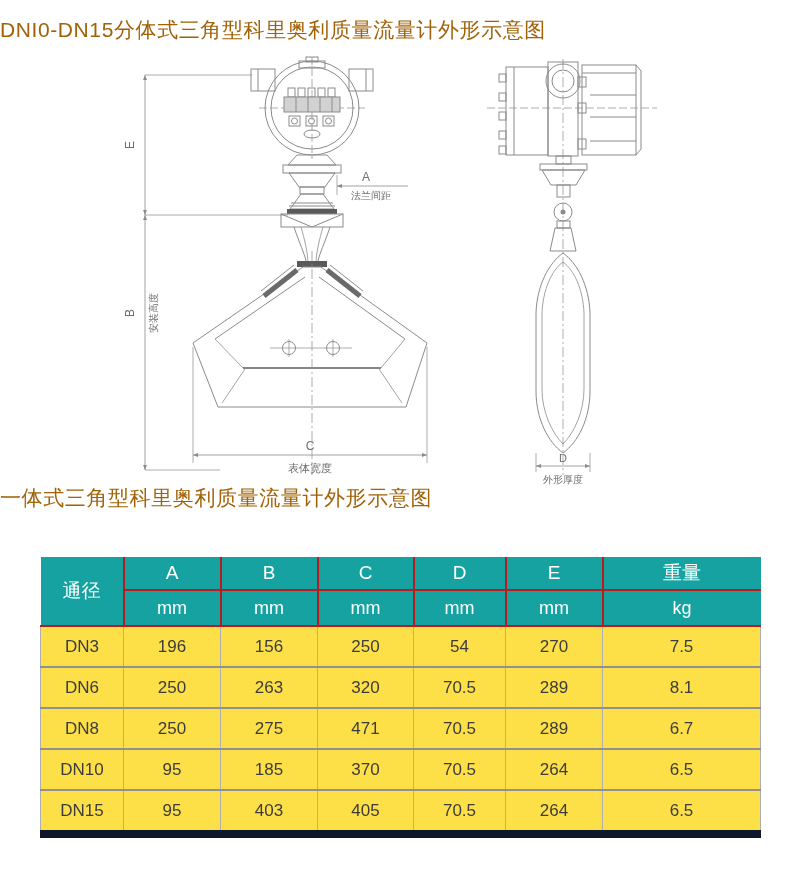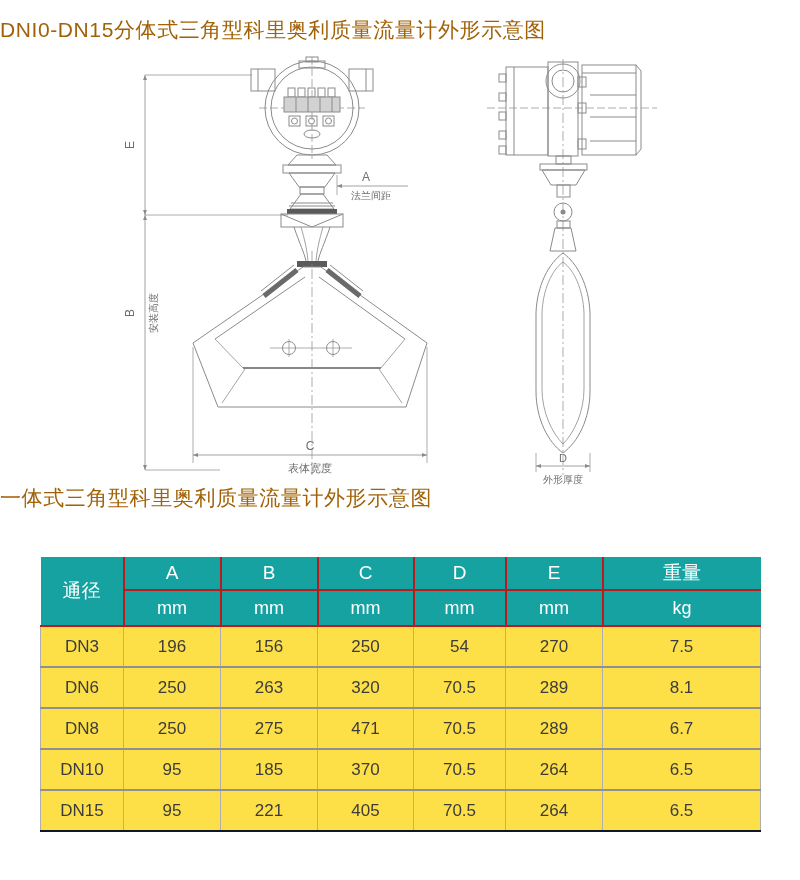--- a/index.html
+++ b/index.html
@@ -19,21 +19,21 @@
   table.spec thead th { background:#17a2a2; color:#ffffff; font-weight:normal;
                         border:2px solid #b91c1c; }
   table.spec thead tr.letters th { height:30px; font-size:19px; }
   table.spec thead tr.units th { height:32px; font-size:18px; }
   table.spec thead th.diam { font-size:18px; border-left:none; }
   table.spec thead tr.letters th { border-top:none; }
   table.spec thead th:last-child { border-right:none; }
   table.spec tbody td { height:37px; font-size:17px; color:#3c3c3c;
                         border:1px solid #aeaeae; border-top:2px solid #909090;
                         background:#fde047; }
-  table.spec tbody tr:last-child td { border-bottom:2px solid #0f172a; }
+  table.spec tbody tr:last-child td { border-bottom:8px solid #0f172a; }
 </style>
 </head>
 <body>
 
 <div class="page">
 
   <div class="title title-split">DNI0-DN15分体式三角型科里奥利质量流量计外形示意图</div>
 
   <svg class="drawing" width="800" height="430" viewBox="0 0 800 430">
     <defs>
@@ -263,21 +263,21 @@
         <td>95</td>
         <td>185</td>
         <td>370</td>
         <td>70.5</td>
         <td>264</td>
         <td>6.5</td>
       </tr>
       <tr>
         <td>DN15</td>
         <td>95</td>
-        <td>221</td>
+        <td>403</td>
         <td>405</td>
         <td>70.5</td>
         <td>264</td>
         <td>6.5</td>
       </tr>
     </tbody>
   </table>
 
 </div>
 

